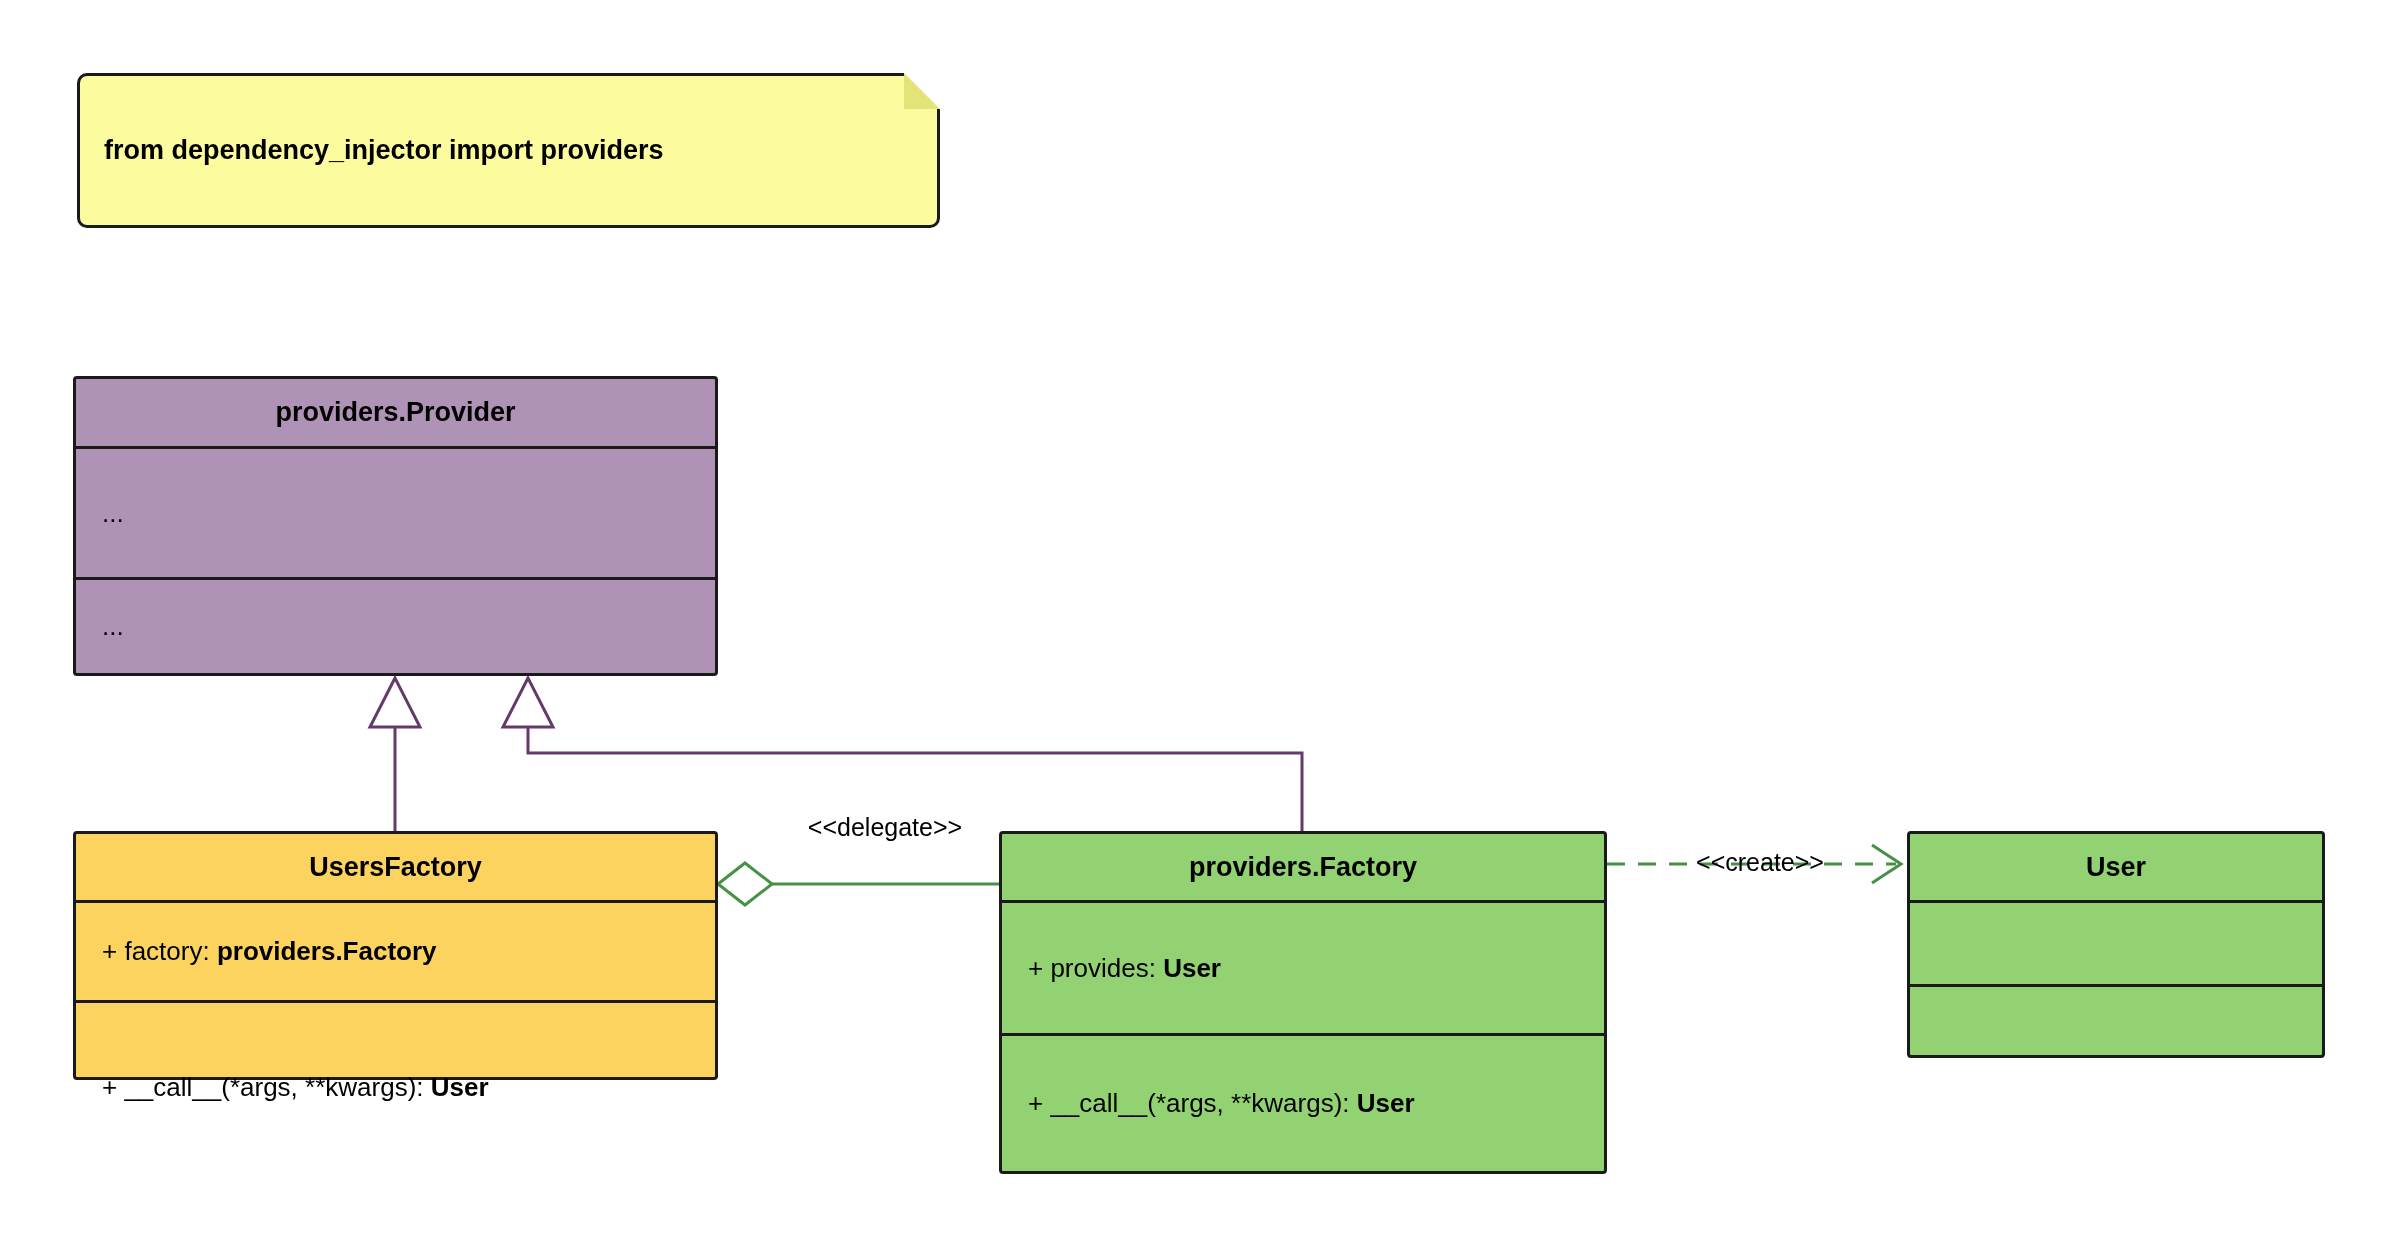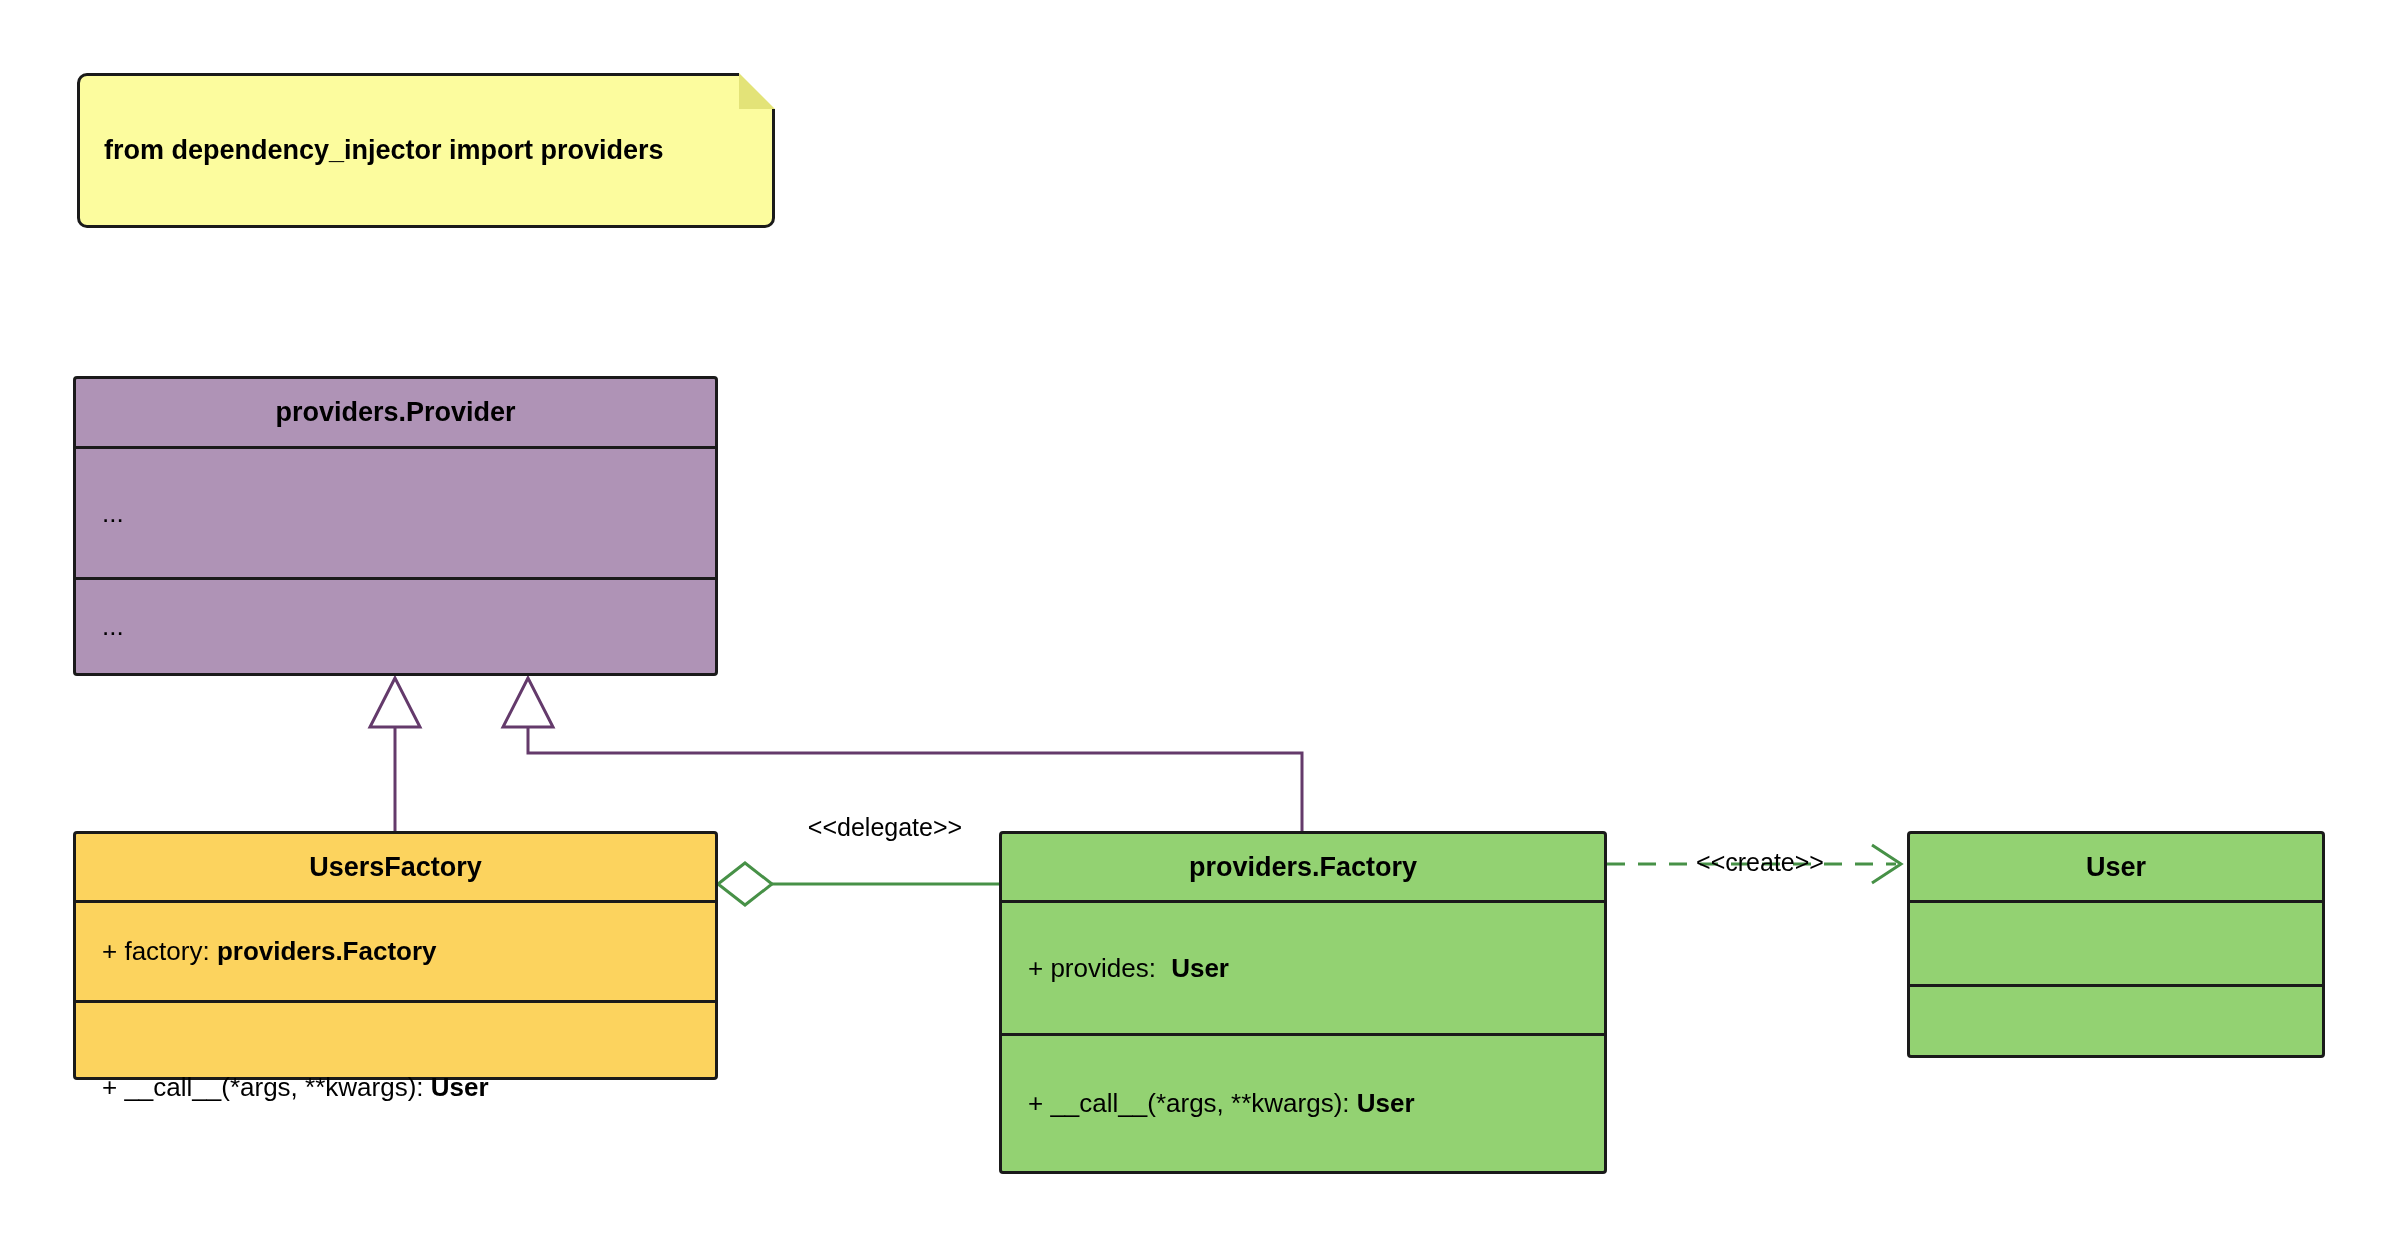--- a/index.html
+++ b/index.html
@@ -24,21 +24,21 @@
   .edges line, .edges polyline { fill: none; stroke-width: 3px; }
   .edges polygon { stroke-width: 3px; fill: #ffffff; }
   .purple-edge line, .purple-edge polyline, .purple-edge polygon { stroke: var(--purple_line); }
   .green-edge line, .green-edge polyline, .green-edge polygon { stroke: var(--green_line); }
   .dashed { stroke-dasharray: 18 13; }
 
   
   .note {
     position: absolute;
     left: 77px; top: 73px;
-    width: 698px; height: 155px;
+    width: 863px; height: 155px;
     background: var(--note_bg);
     border: 3px solid var(--border);
     border-radius: 10px;
     display: flex;
     align-items: center;
     padding: 0 24px;
   }
   .note-fold {
     position: absolute;
     top: -3px; right: -3px;
@@ -84,21 +84,21 @@
   .c-provider .row1 { height: 131px; }
   .c-provider .row2 { height: 96px; }
 
   .c-usersfactory { left: 73px; top: 831px; width: 645px; height: 249px; }
   .c-usersfactory .uml-title { height: 66px; }
   .c-usersfactory .row1 { height: 100px; }
   .c-usersfactory .row2 { height: 171px; }
 
   .c-factory { left: 999px; top: 831px; width: 608px; height: 343px; }
   .c-factory .uml-title { height: 66px; }
-  .c-factory .row1 { height: 133px; gap: 8px; }
+  .c-factory .row1 { height: 133px; }
   .c-factory .row2 { height: 138px; }
 
   .c-user { left: 1907px; top: 831px; width: 418px; height: 227px; }
   .c-user .uml-title { height: 66px; }
   .c-user .row1 { height: 84px; }
   .c-user .row2 { height: 71px; }
 
   .edge-label {
     position: absolute;
     font-size: 25px;

